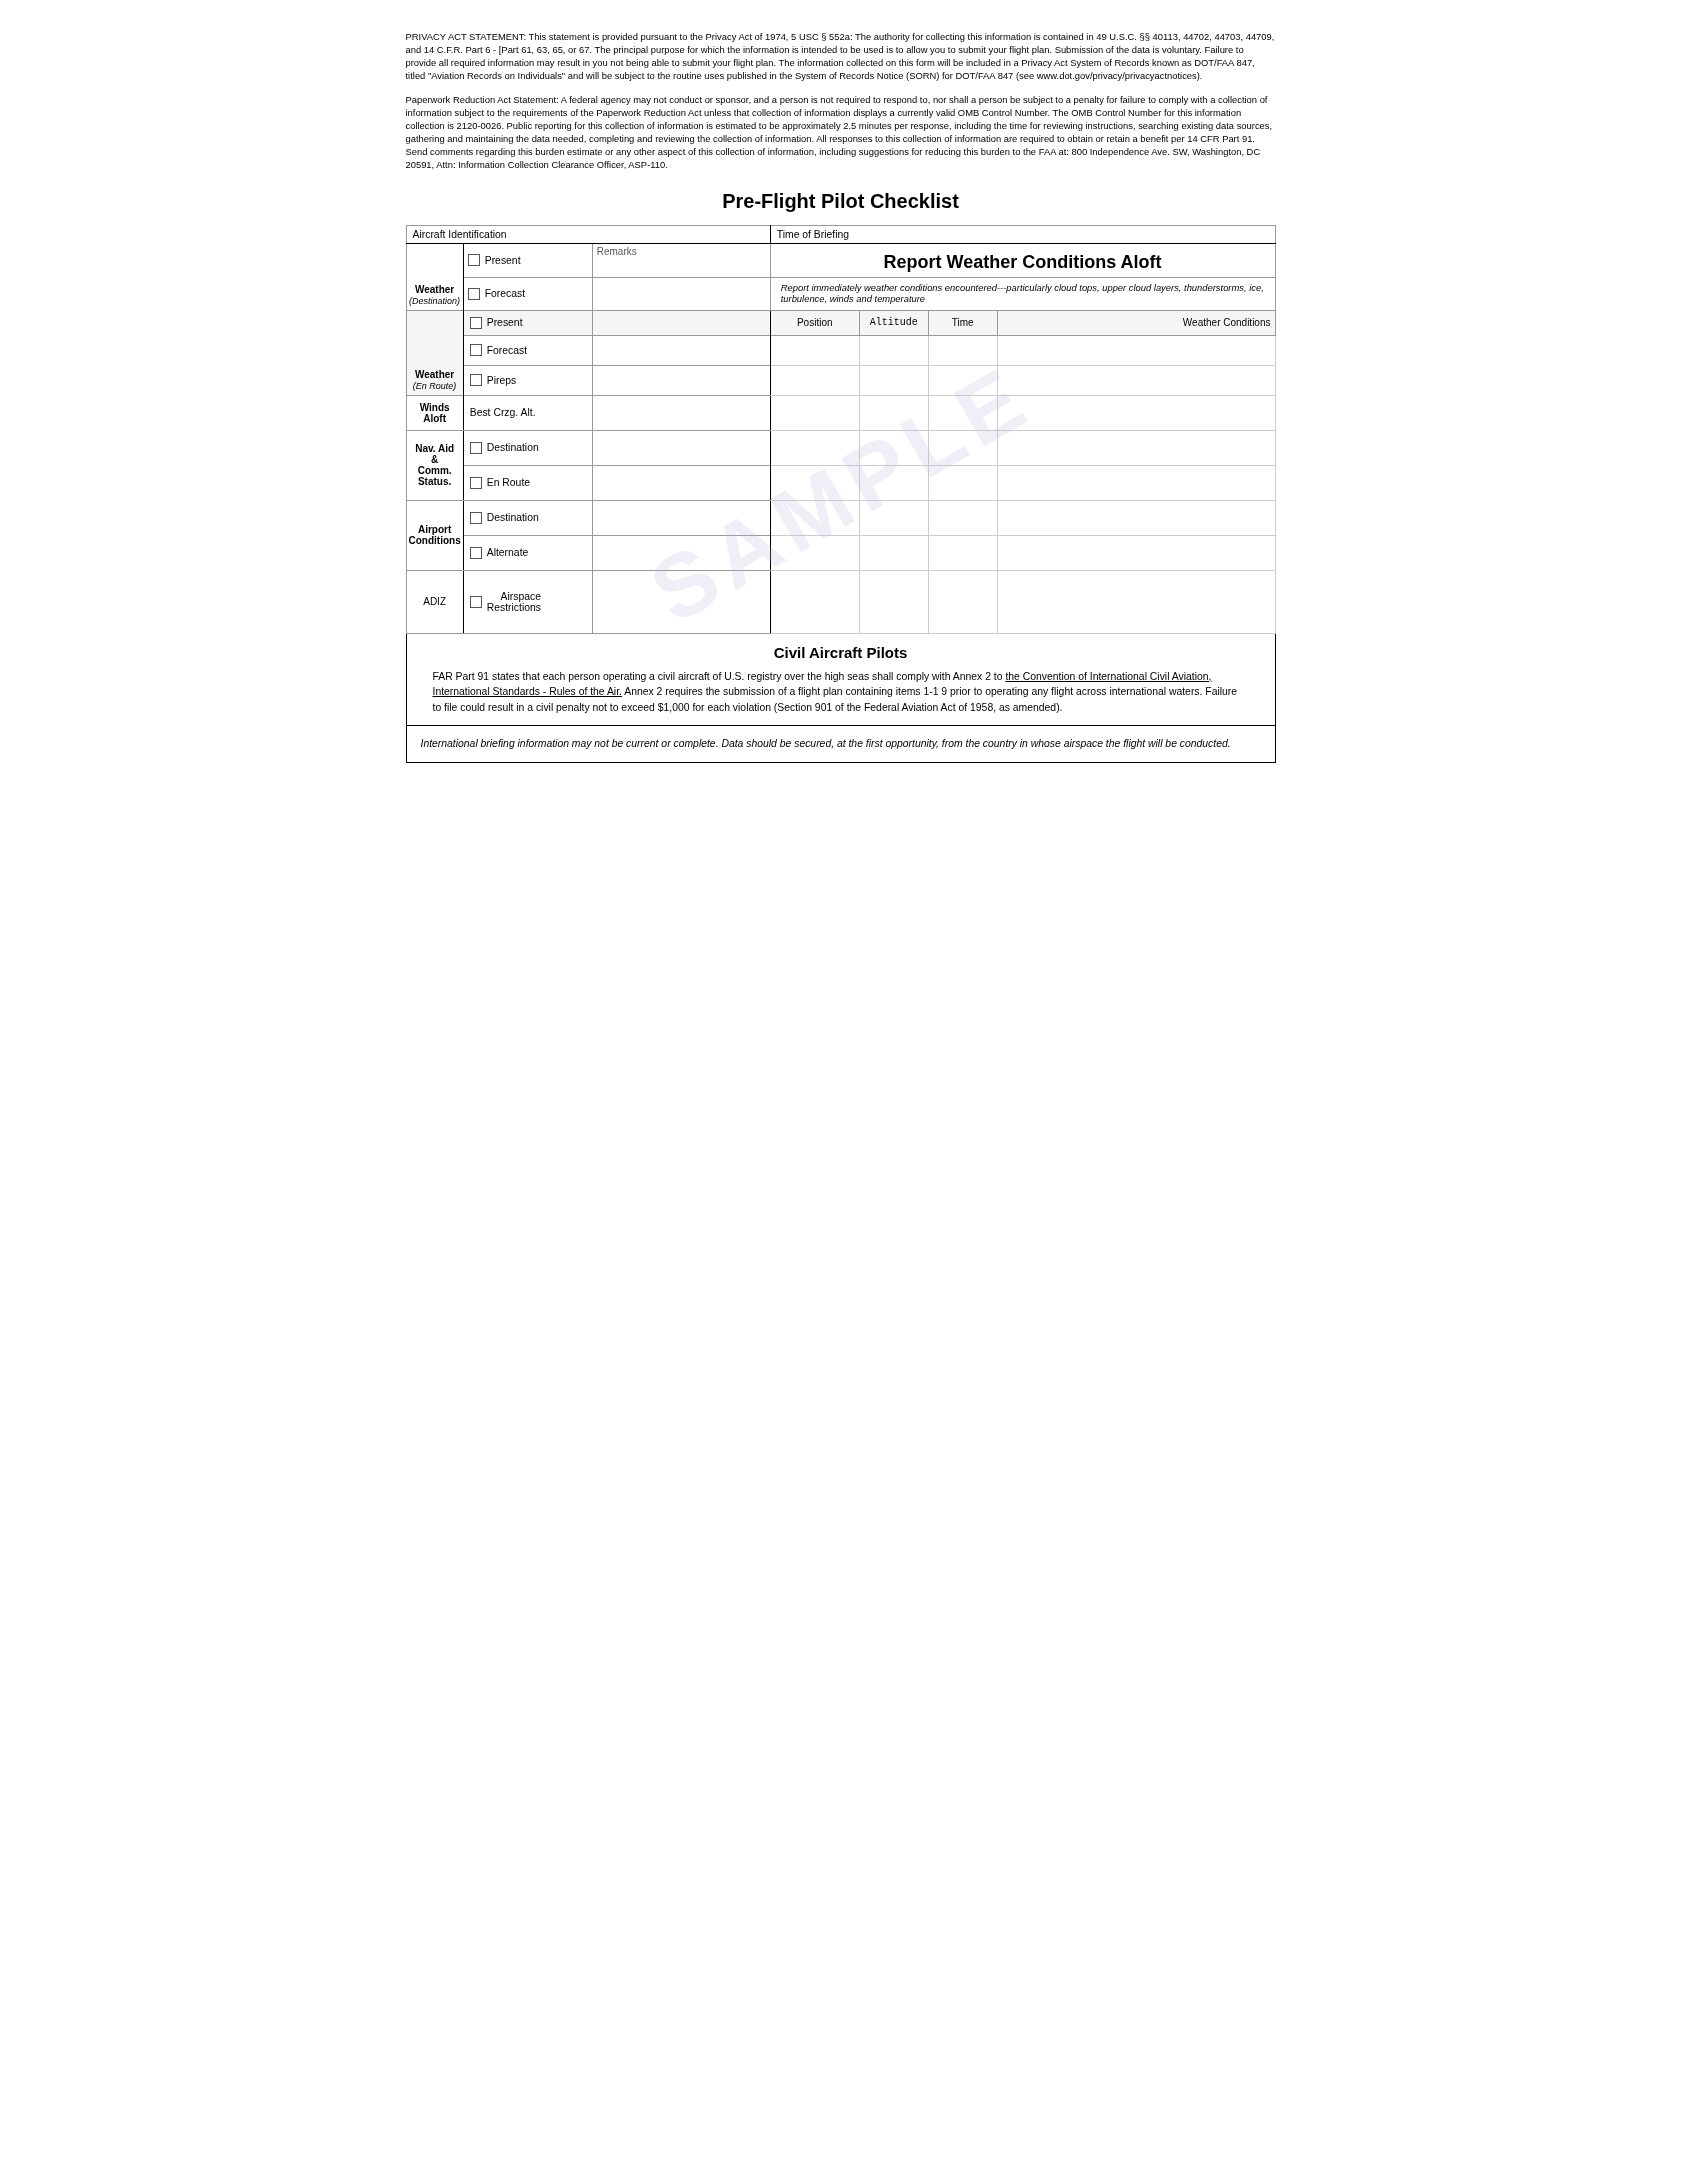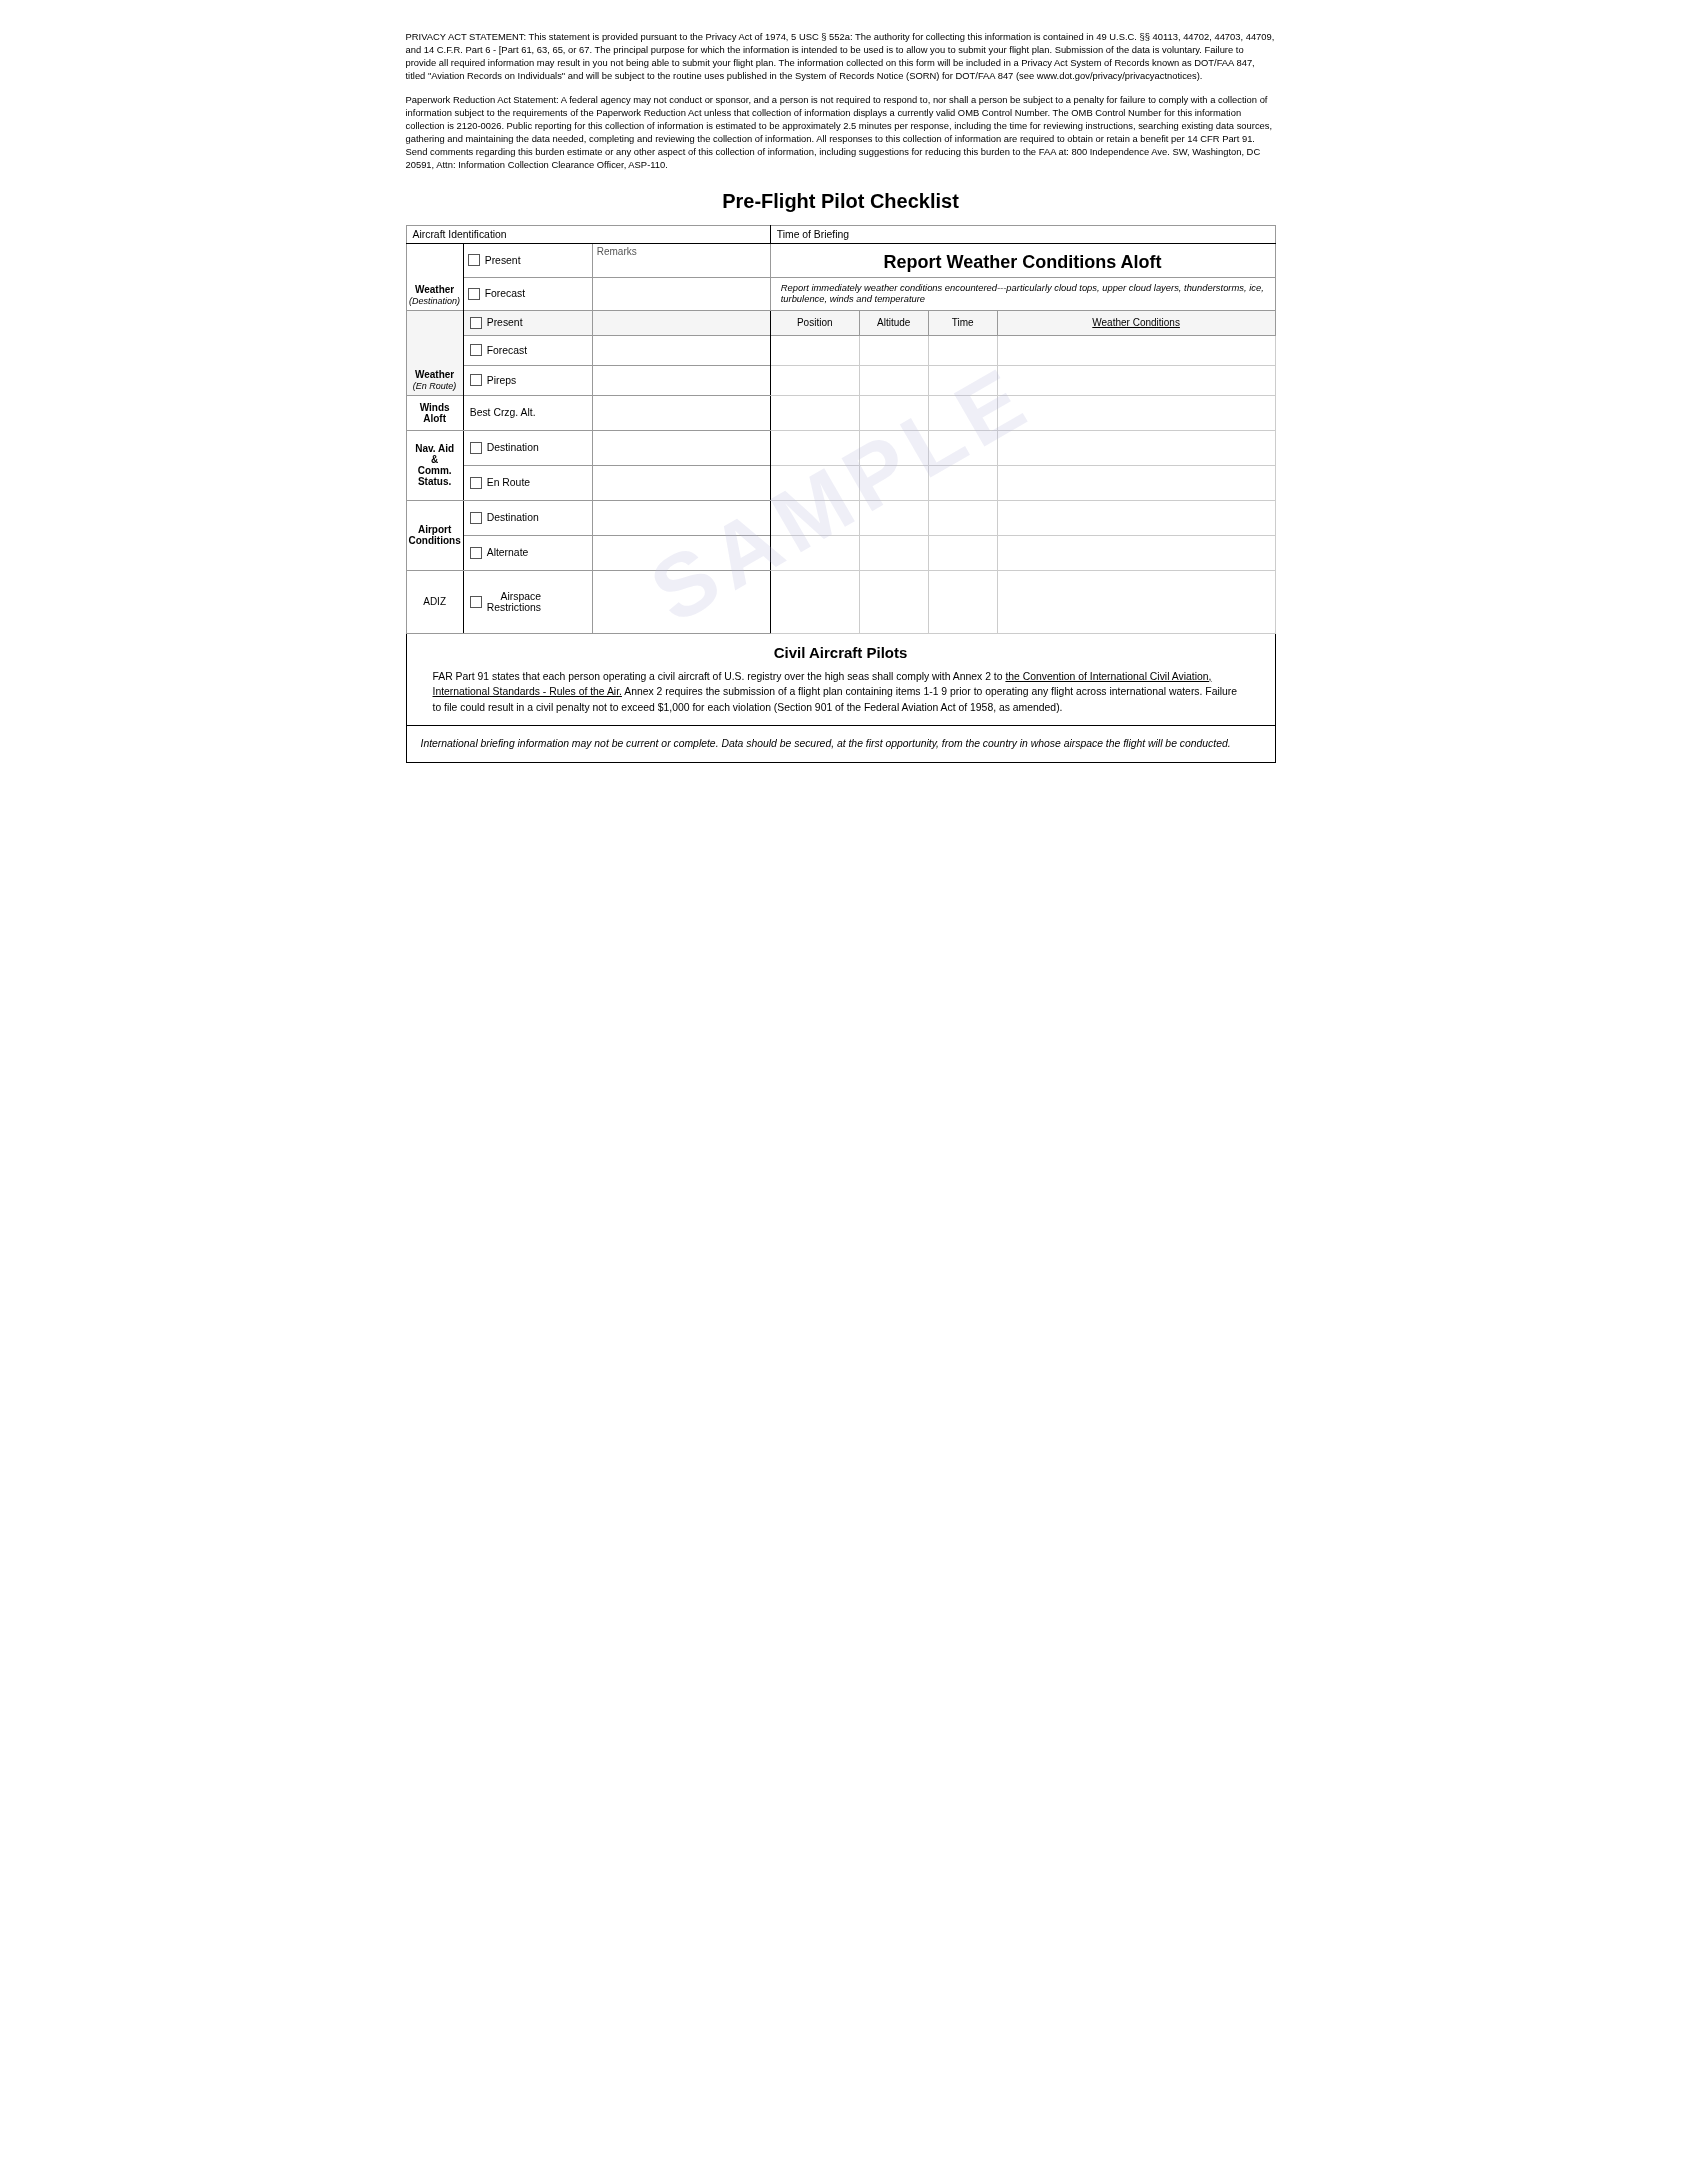--- a/index.html
+++ b/index.html
@@ -209,27 +209,27 @@
       <td style="border-bottom:1px dashed #999; padding:6px 6px; width:129px; vertical-align:middle;">
         <div class="checkbox-label">
           <span class="checkbox-box"></span>
           <span>Present</span>
         </div>
       </td>
       <td style="border-right:1.5px solid #000; border-bottom:1px dashed #999; width:178px;"></td>
       <td class="col-pos" style="text-align:center; border:1px solid #999; border-bottom:1px solid #999;">
         <span>Position</span>
       </td>
-      <td class="col-alt" style="text-align:center; border:1px solid #999;">
+      <td class="col-alt" style="text-align:center; border:1px solid #999;font-family:Liberation Mono, monospace;">
         <span>Altitude</span>
       </td>
       <td class="col-time" style="text-align:center; border:1px solid #999;">
         <span>Time</span>
       </td>
-      <td class="col-weather" style="text-align:center; border:1px solid #999;text-decoration:underline;">
+      <td class="col-weather" style="text-align:right; border:1px solid #999;">
         <span>Weather Conditions</span>
       </td>
     </tr>
 
     <tr>
       <td style="border-bottom:1px dashed #999; padding:6px 6px; vertical-align:middle;">
         <div class="checkbox-label">
           <span class="checkbox-box"></span>
           <span>Forecast</span>
         </div>

